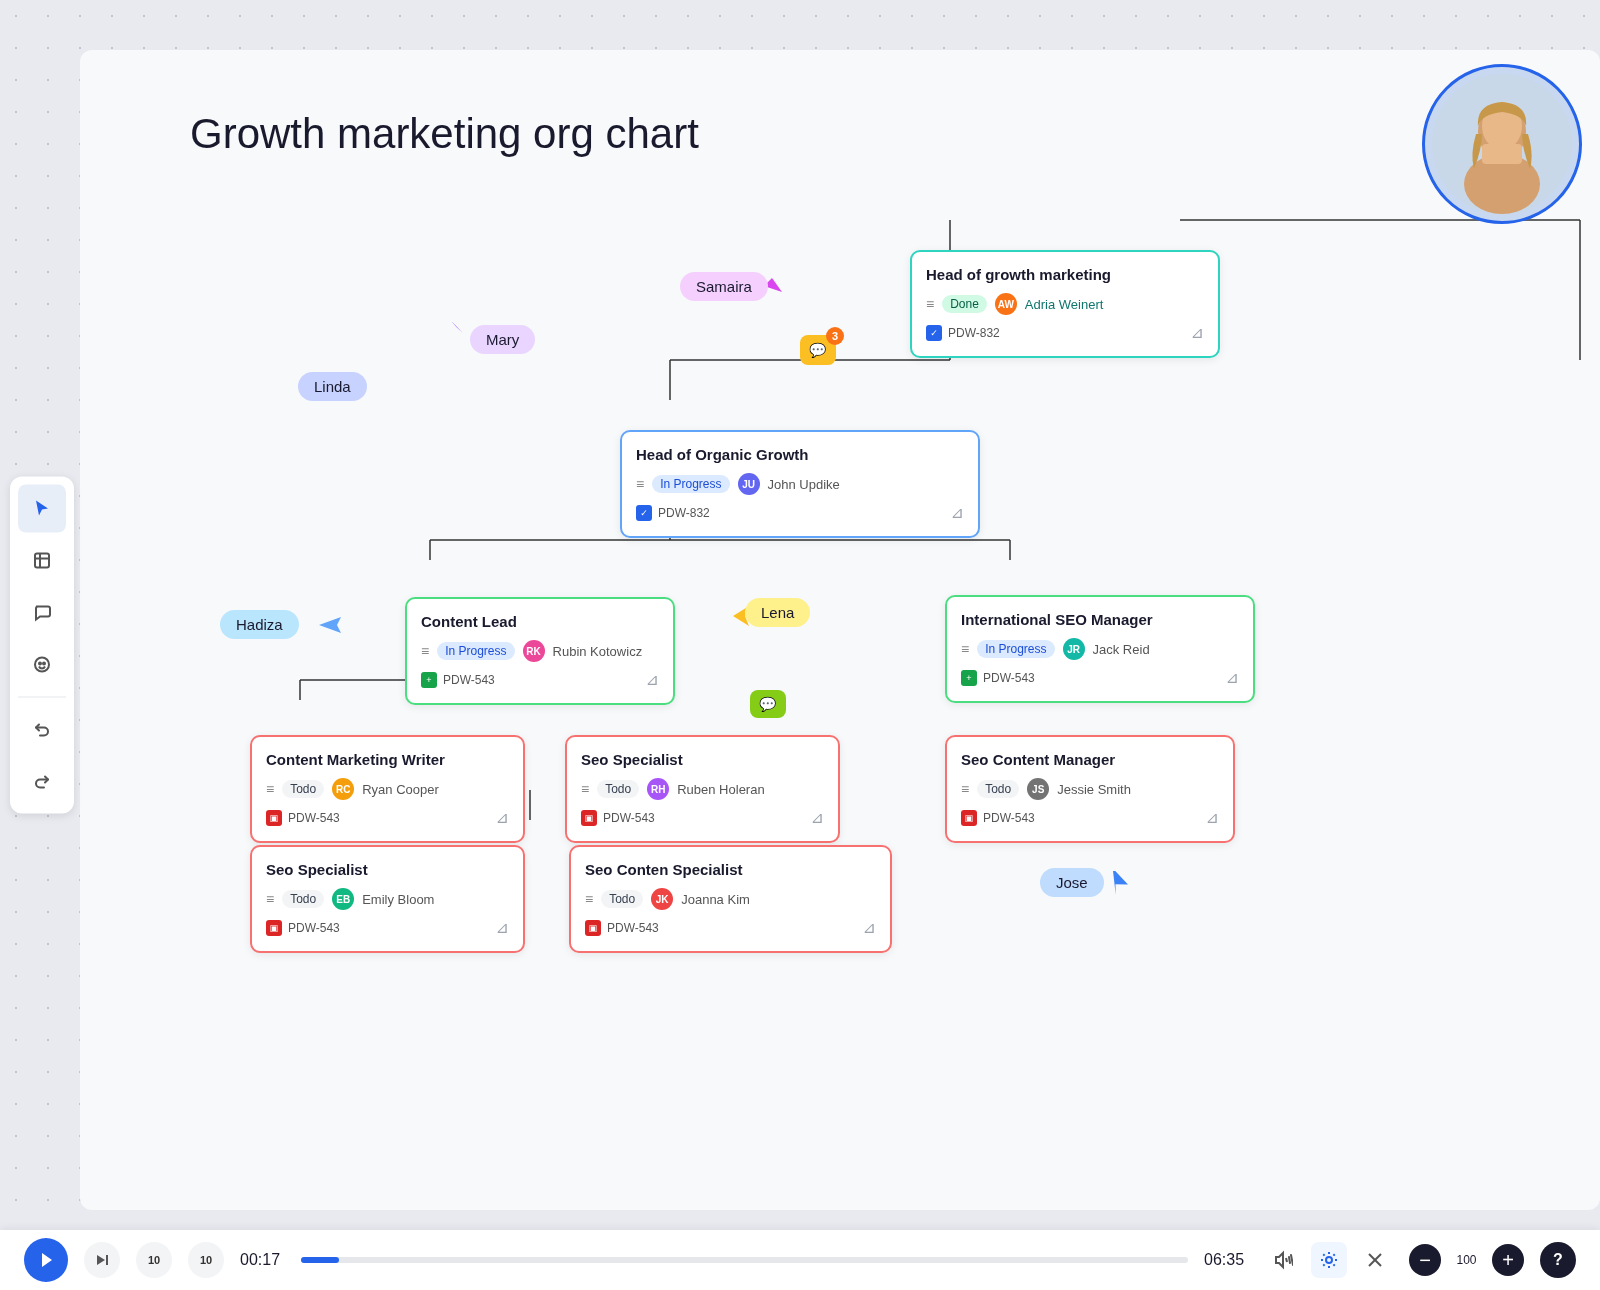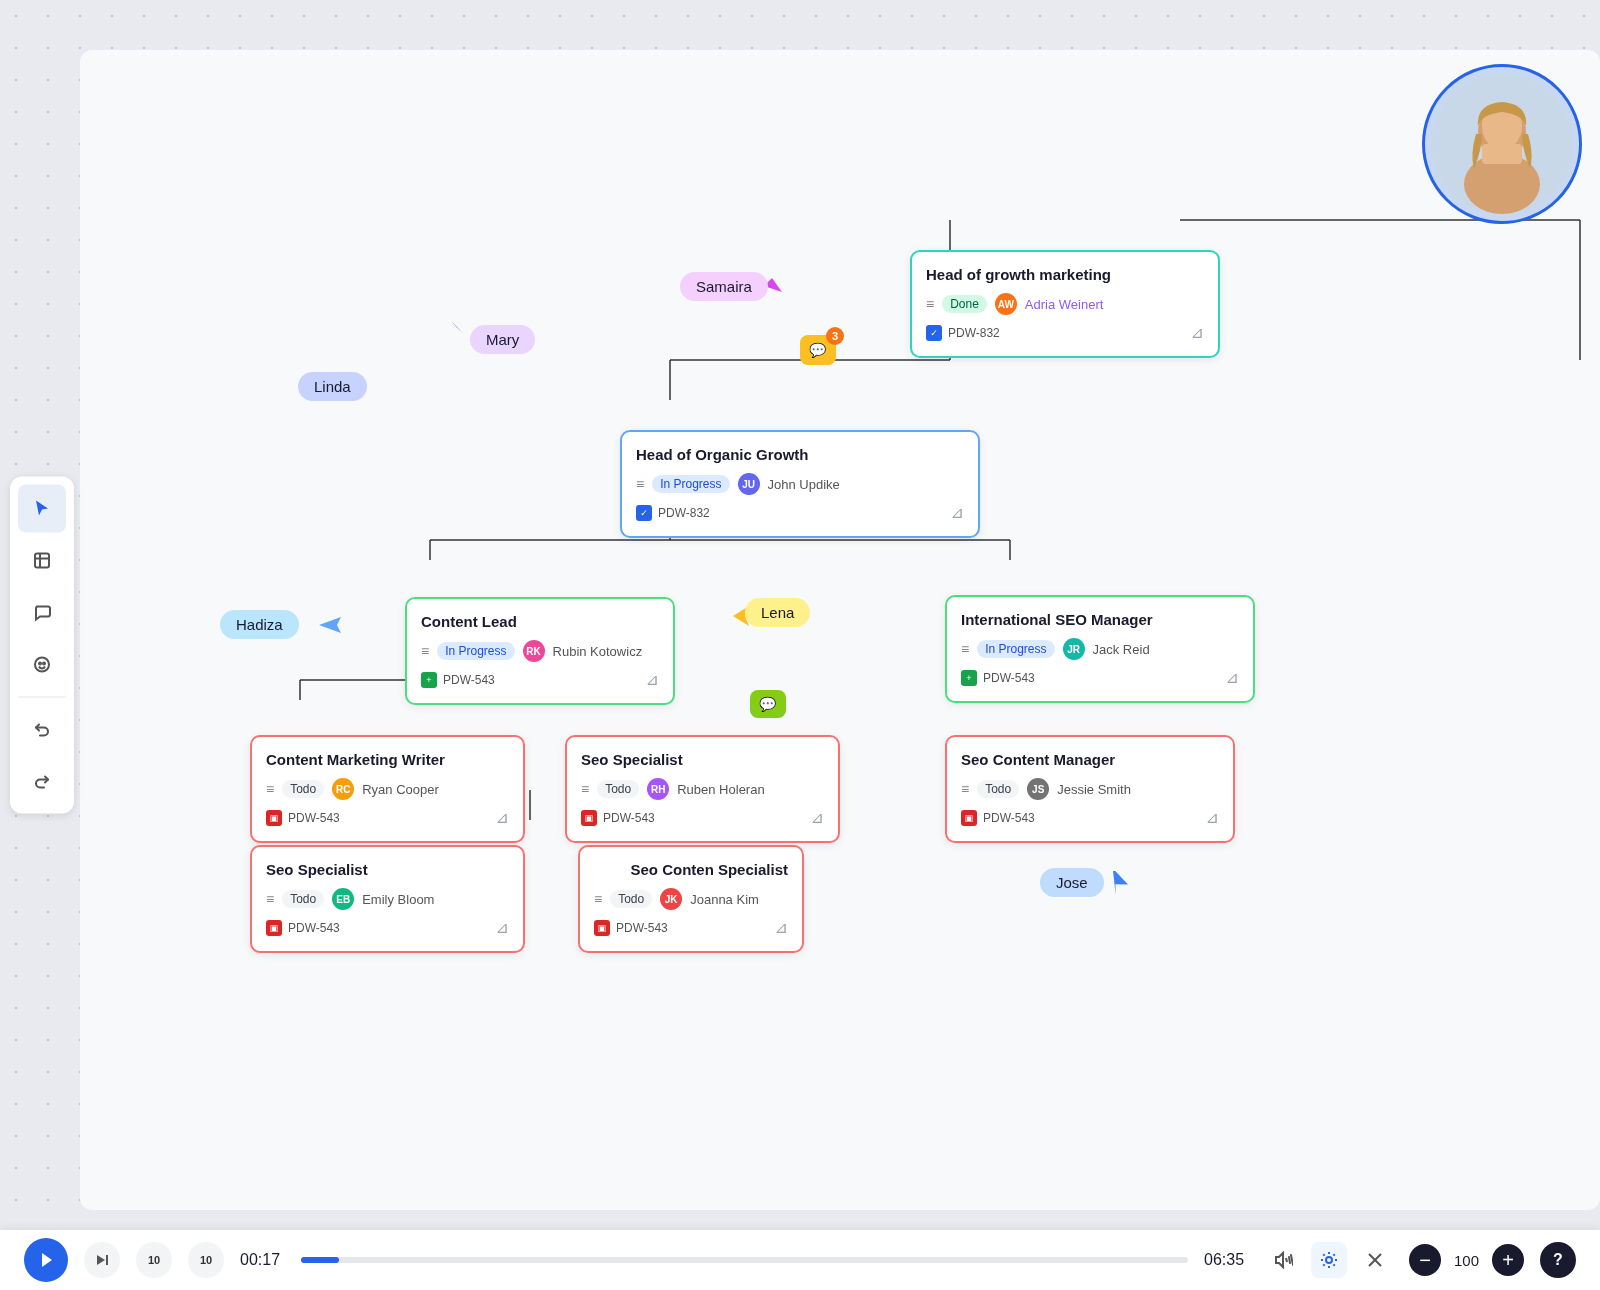--- a/index.html
+++ b/index.html
@@ -295,21 +295,21 @@
       background: #1a1a2e;
       border: none;
       color: white;
       font-size: 18px;
       cursor: pointer;
       display: flex;
       align-items: center;
       justify-content: center;
     }
     .zoom-val {
-      font-size: 15px;
+      font-size: 12px;
       color: #1a1a2e;
       min-width: 35px;
       text-align: center;
     }
     .help-btn {
       width: 36px;
       height: 36px;
       border-radius: 50%;
       background: #1a1a2e;
       border: none;
@@ -422,20 +422,21 @@
   <div class="toolbar-item">
     <svg width="20" height="20" viewBox="0 0 20 20" fill="none" stroke="currentColor" stroke-width="2">
       <path d="M16 8H8a4 4 0 000 8h4" stroke-linecap="round"></path>
       <path d="M16 8L13 5M16 8L13 11" stroke-linecap="round"></path>
     </svg>
   </div>
 </div>
 
 <div class="canvas">
 
+  <div class="page-title">Growth marketing org chart</div>
 
   <svg class="connectors">
 
     <line x1="870" y1="170" x2="870" y2="310" stroke="#333" stroke-width="1.5"></line>
     <line x1="590" y1="310" x2="870" y2="310" stroke="#333" stroke-width="1.5"></line>
     <line x1="590" y1="310" x2="590" y2="350" stroke="#333" stroke-width="1.5"></line>
 
     <line x1="590" y1="440" x2="590" y2="490" stroke="#333" stroke-width="1.5"></line>
     <line x1="350" y1="490" x2="930" y2="490" stroke="#333" stroke-width="1.5"></line>
     <line x1="350" y1="490" x2="350" y2="510" stroke="#333" stroke-width="1.5"></line>
@@ -456,21 +457,21 @@
   </svg>
 
   <div class="org-chart">
 
     <div class="org-card border-teal" style="left:720px; top:70px; width:310px;">
       <div class="org-card-title">Head of growth marketing</div>
       <div class="org-card-row">
         <span class="icon-lines">≡</span>
         <span class="status-badge status-done">Done</span>
         <span class="avatar" style="background:#f97316;">AW</span>
-        <span style="font-size:13px;color:#8b5cf6;">Adria Weinert</span>
+        <span style="font-size:13px;color:#0f766e;">Adria Weinert</span>
       </div>
       <div class="ticket-row">
         <div class="ticket-badge">
           <span class="ticket-icon ticket-blue">✓</span>
           <span style="font-size:12px;color:#555;">PDW-832</span>
         </div>
         <span class="pin-icon">⊿</span>
       </div>
     </div>
 
@@ -586,21 +587,21 @@
       </div>
       <div class="ticket-row">
         <div class="ticket-badge">
           <span class="ticket-icon ticket-red">▣</span>
           <span style="font-size:12px;color:#555;">PDW-543</span>
         </div>
         <span class="pin-icon">⊿</span>
       </div>
     </div>
 
-    <div class="org-card border-red" style="left:388px; top:665px; width:226px;text-align:right;">
+    <div class="org-card border-red" style="left:379px; top:665px; width:323px;">
       <div class="org-card-title">Seo Conten Specialist</div>
       <div class="org-card-row">
         <span class="icon-lines">≡</span>
         <span class="status-badge status-todo">Todo</span>
         <span class="avatar" style="background:#ef4444;">JK</span>
         <span style="font-size:13px;color:#555;">Joanna Kim</span>
       </div>
       <div class="ticket-row">
         <div class="ticket-badge">
           <span class="ticket-icon ticket-red">▣</span>

